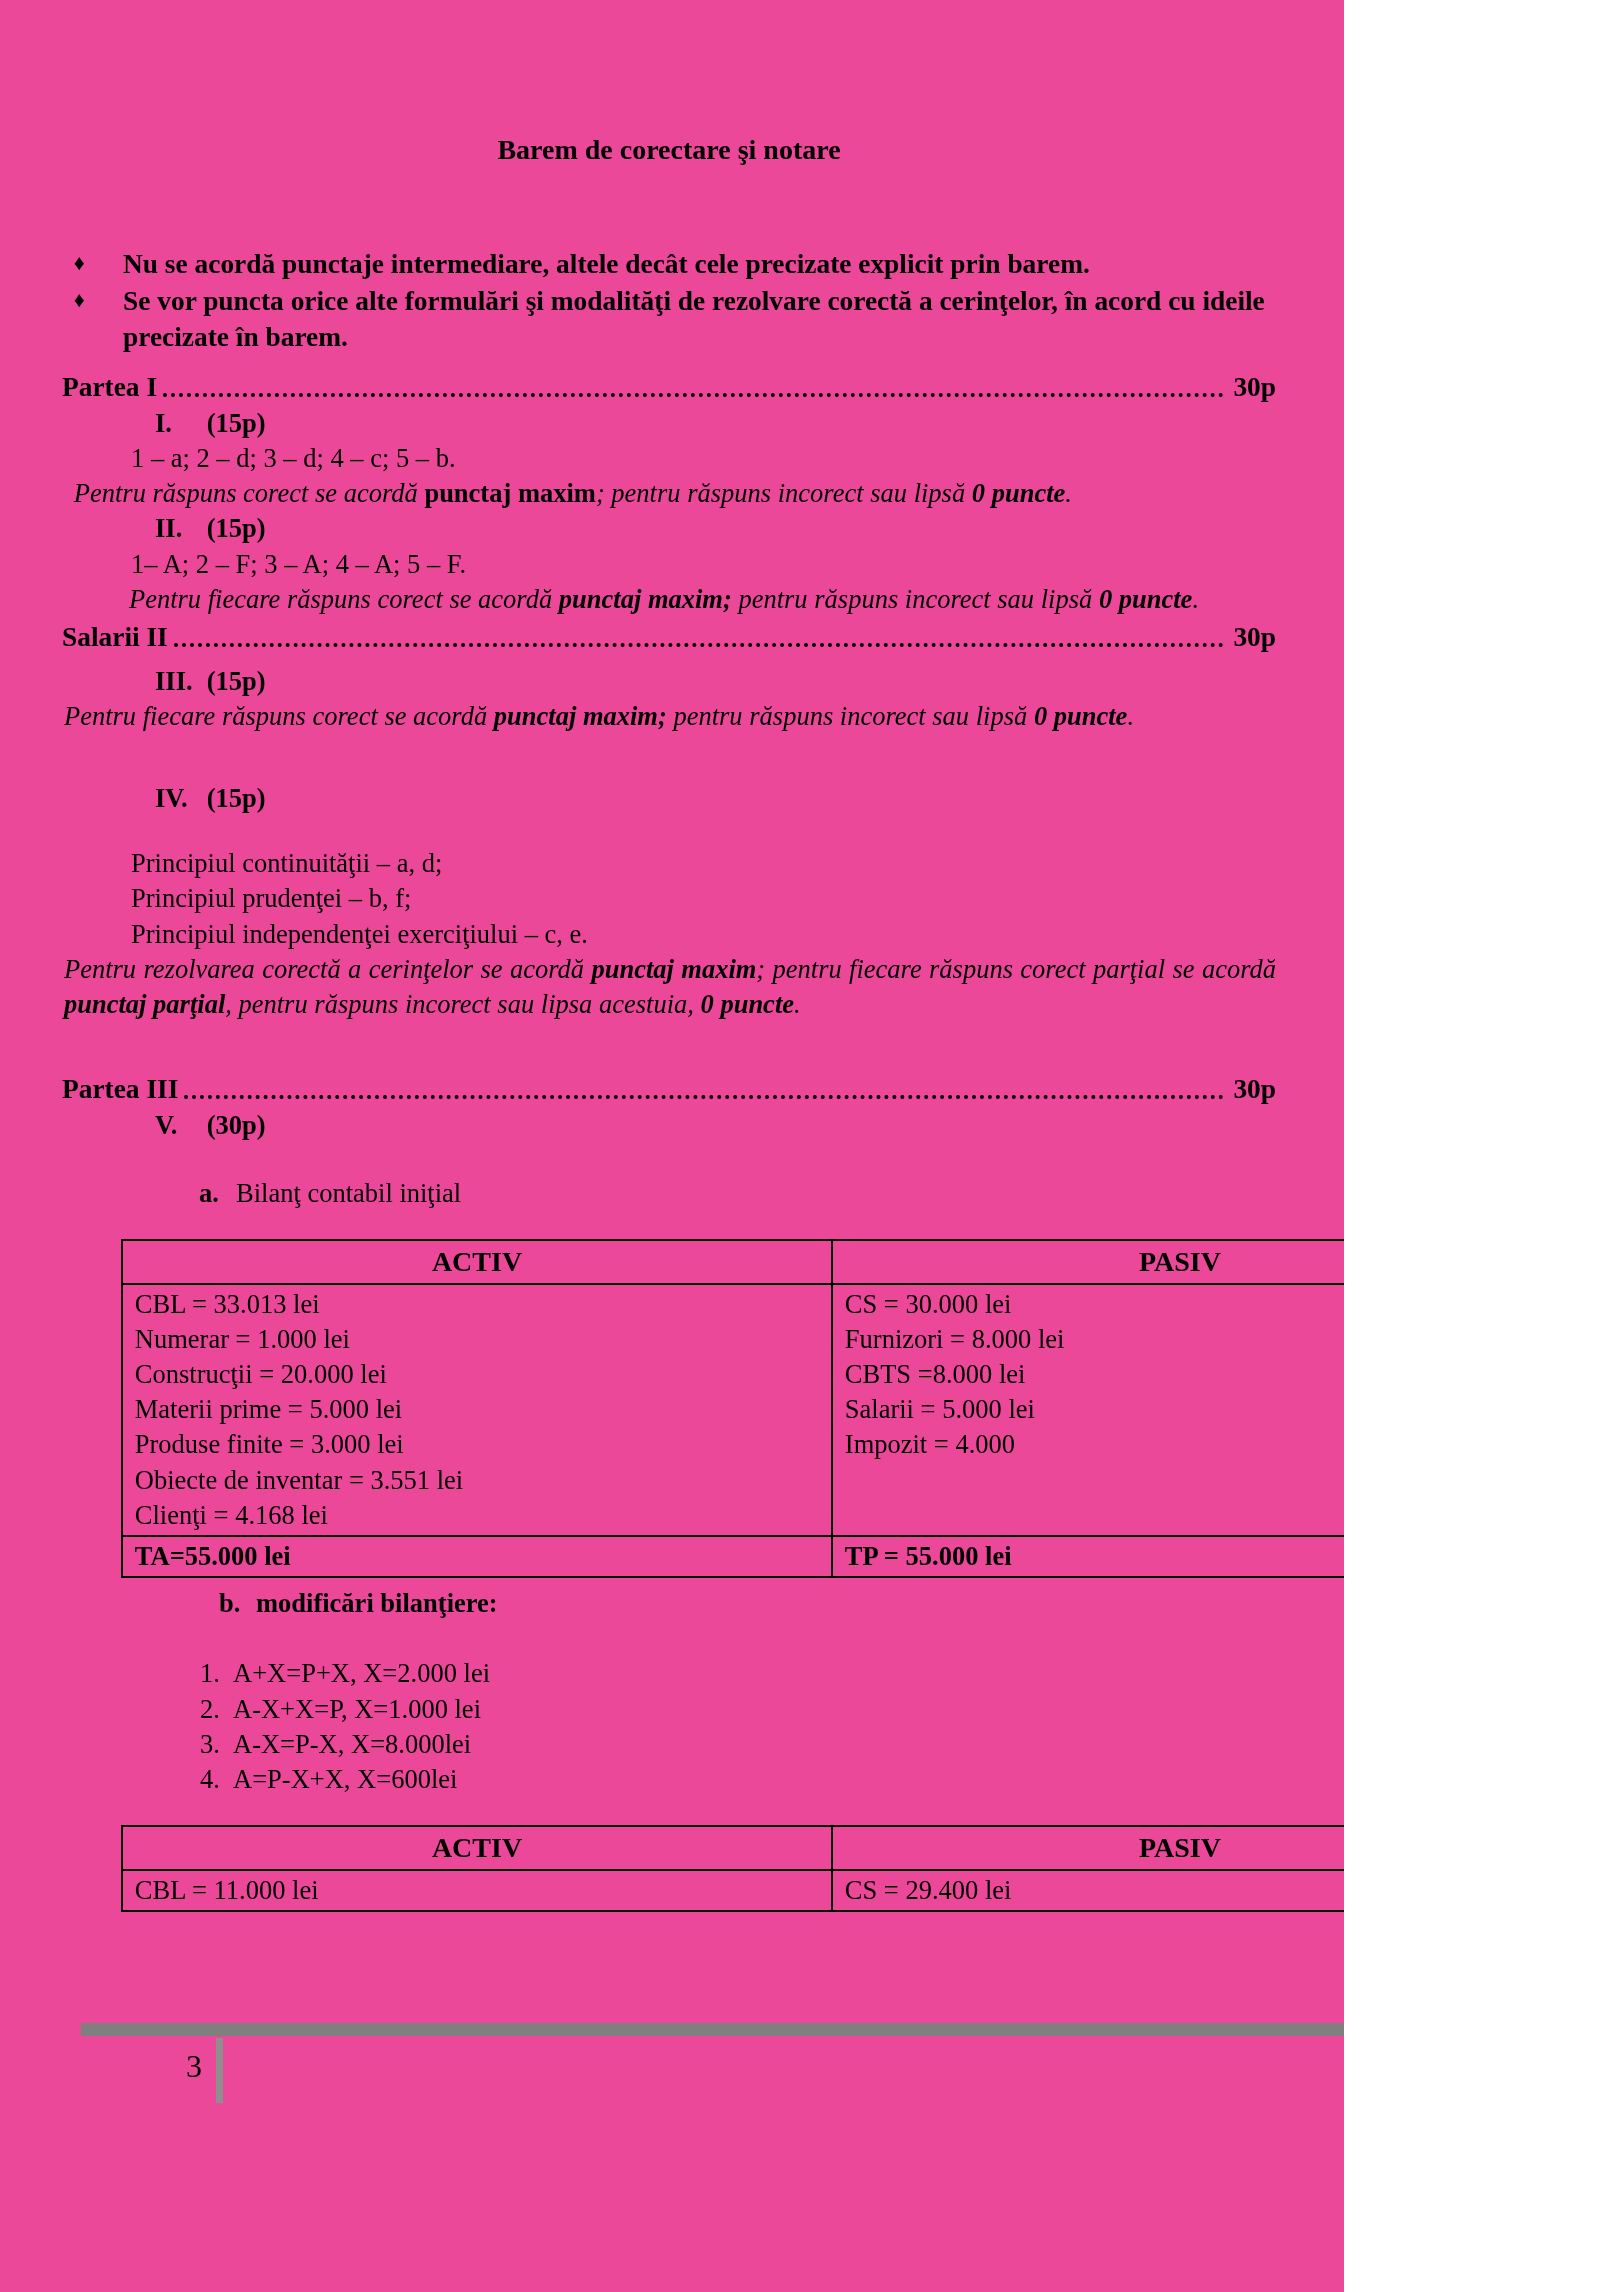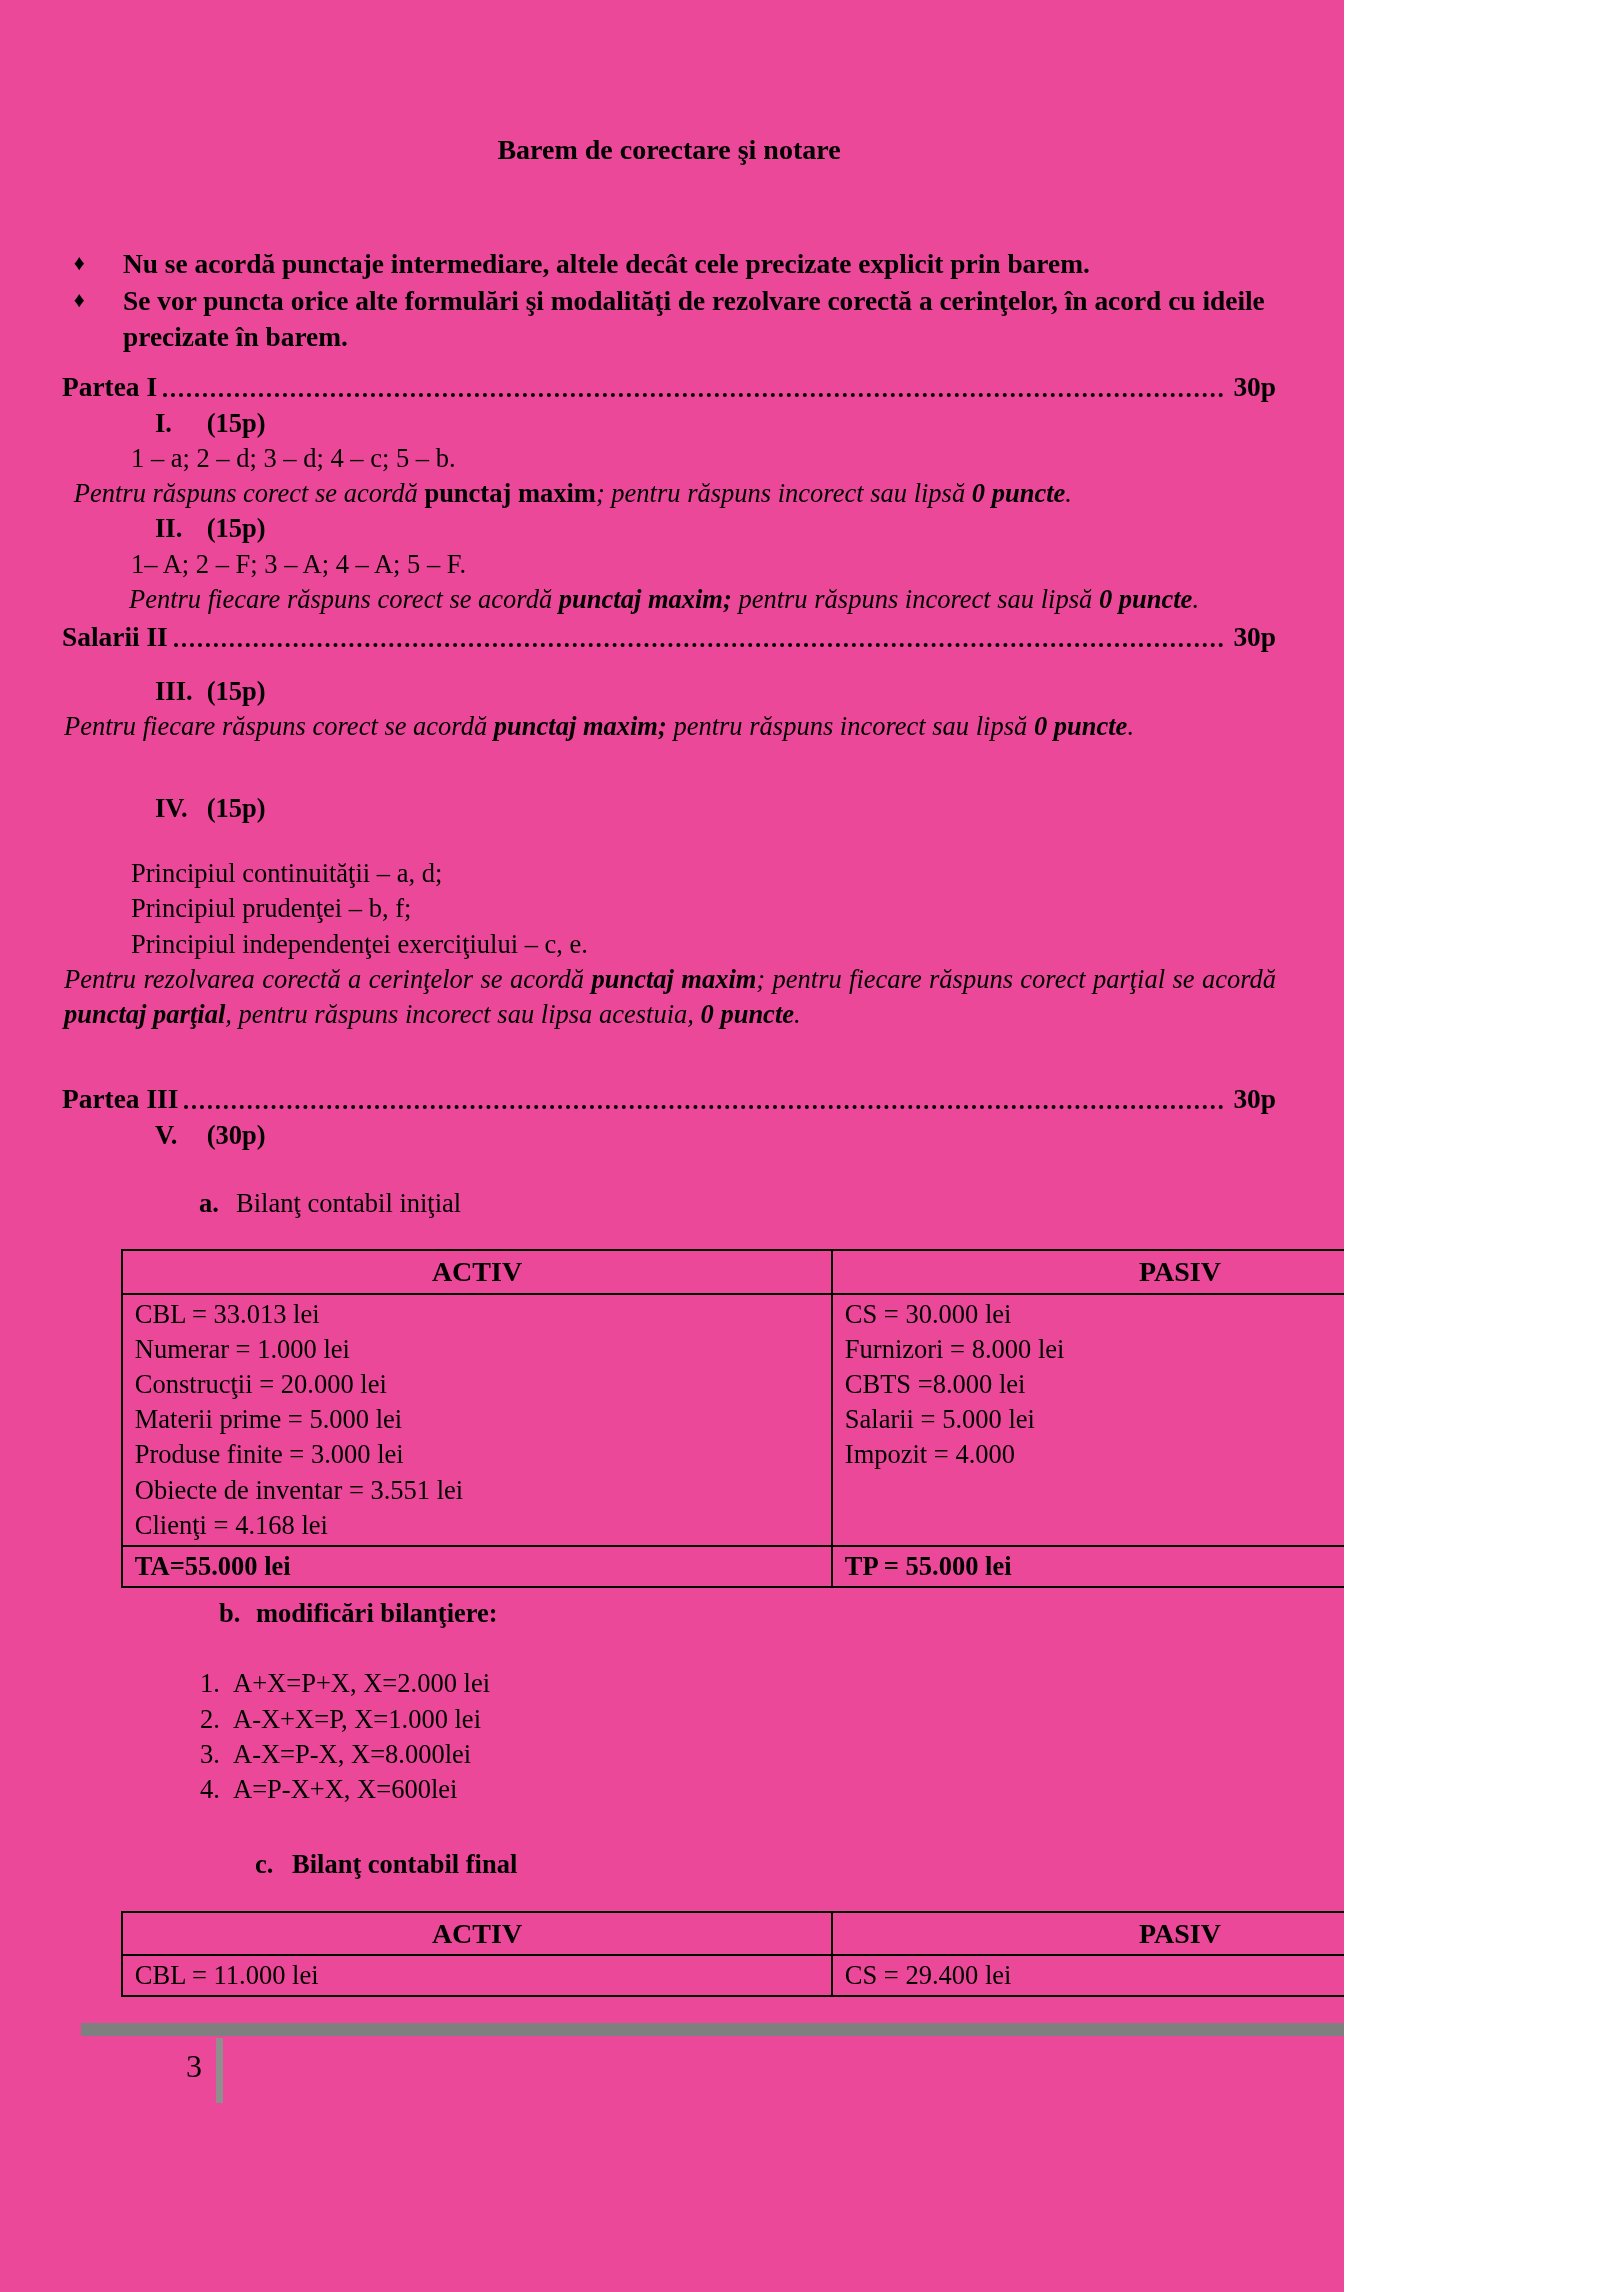--- a/index.html
+++ b/index.html
@@ -17,21 +17,21 @@
   .title { text-align:center; font-weight:700; font-size:28px; }
   .bullets { margin-top:78px; font-weight:700; font-size:27.4px; }
   .bullet { display:flex; }
   .bullet .marker { width:61px; padding-left:11.8px; font-size:21.6px; line-height:1.65; }
   .bullet .btext { flex:1; }
   .leader-row { display:flex; font-weight:700; font-size:27.4px; margin-top:13.7px; }
   .leader { flex:1; border-bottom:4.9px dotted #000; margin:0 9.8px 8.8px 5.9px; align-self:flex-end; }
   .lr2 { margin-top:2px; }
   .sec-head { font-weight:700; margin-left:93px; }
   .sec-head .num { display:inline-block; min-width:45px; }
-  .sec-head-iii { margin-top:18px; }
+  .sec-head-iii { margin-top:8px; }
   .sec-head-iv { margin-top:47px; }
   .answers { margin-left:69px; }
   .note { font-style:italic; }
   .note .b { font-weight:700; }
   .note .bu { font-weight:700; font-style:normal; }
   .n1 { margin-left:11.8px; }
   .n2 { margin-left:67px; }
   .n3 { margin-left:2px; }
   .n4 { margin-left:2px; text-align:justify; }
   .principles { margin-left:69px; margin-top:30px; }
@@ -190,23 +190,20 @@
     <div class="mod">
       <span class="mnum">3.</span>
       <span>A-X=P-X, X=8.000lei</span>
     </div>
     <div class="mod">
       <span class="mnum">4.</span>
       <span>A=P-X+X, X=600lei</span>
     </div>
   </div>
 
-  <div class="sub sub-c">
-    <span class="lbl">c.</span><span>Bilanţ contabil final</span>
-  </div>
 
   <table class="bal bal2">
     <tbody>
         <tr>
       <th class="col-activ">ACTIV</th>
       <th>PASIV</th>
     </tr>
     <tr>
       <td>CBL = 11.000 lei</td>
       <td>CS = 29.400 lei</td>

